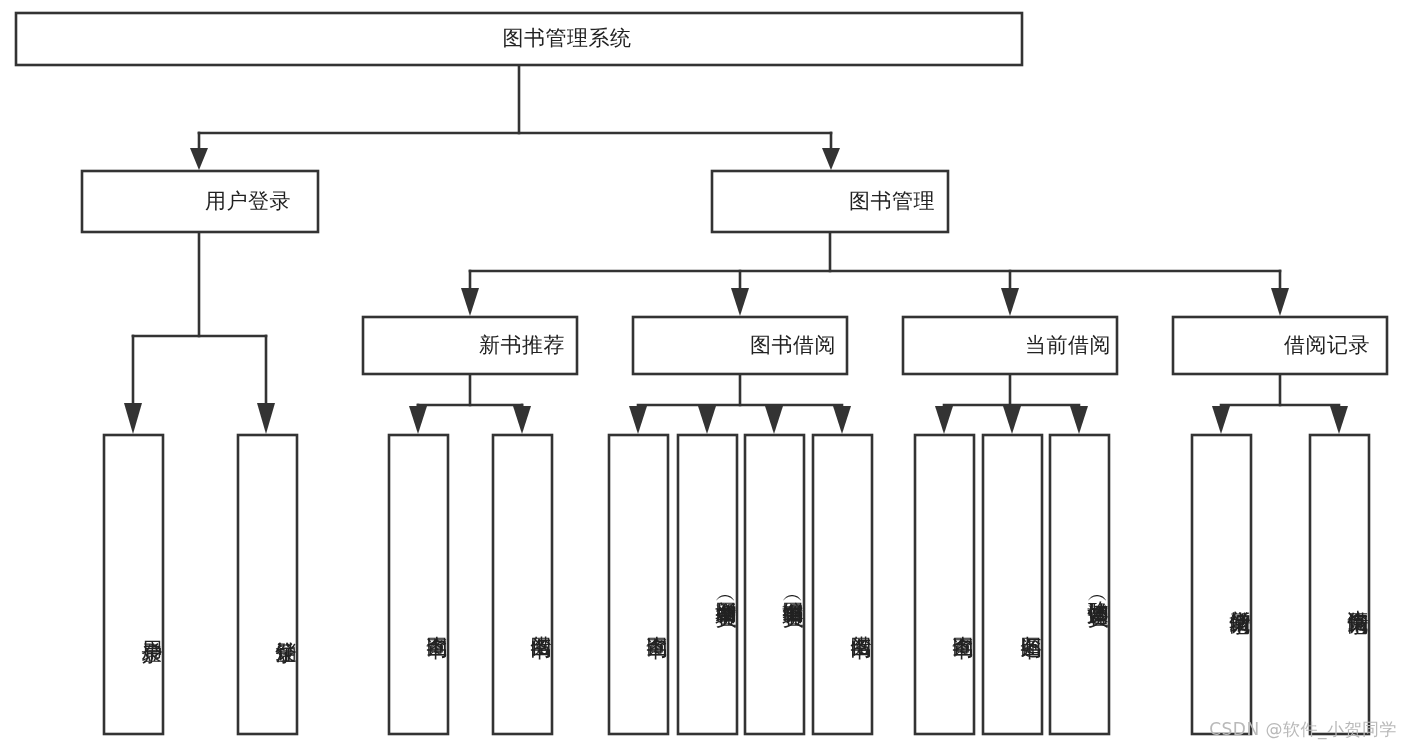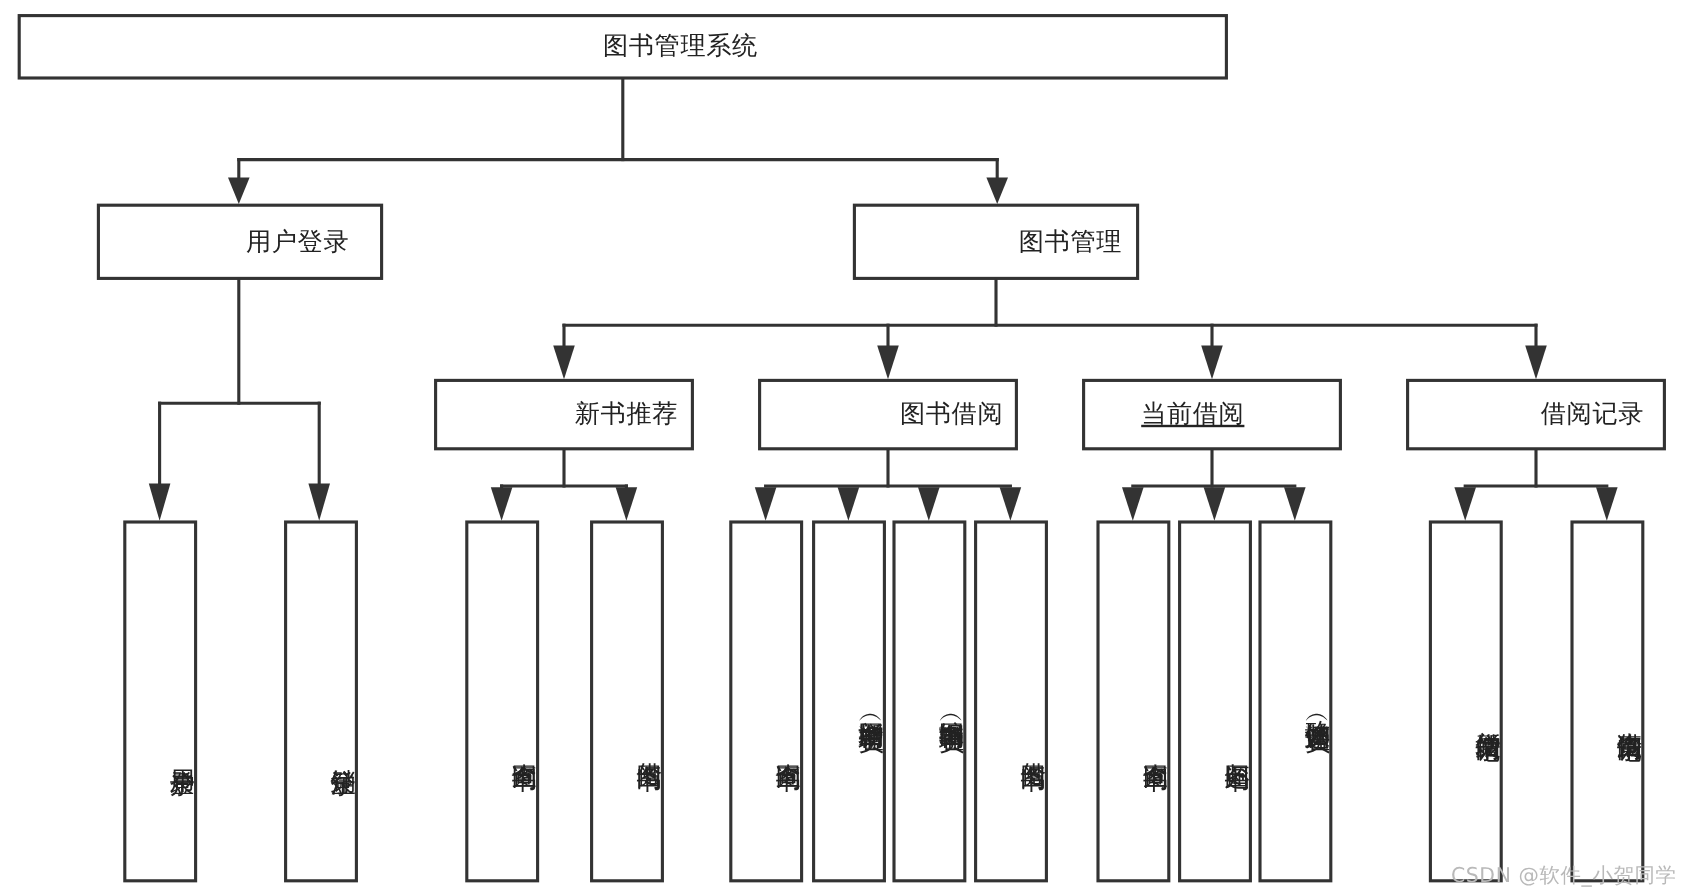--- a/index.html
+++ b/index.html
@@ -182,21 +182,21 @@
     <rect class="node-box" x="1310" y="435" width="59" height="299"></rect>
   </svg>
 
   <div class="node-label-h" style="left:16px; top:13px; width:1006px; height:52px;">图书管理系统</div>
 
   <div class="node-label-h" style="left:82px; top:171px; width:236px; height:61px;">用户登录</div>
   <div class="node-label-h" style="left:712px; top:171px; width:264px; height:61px;">图书管理</div>
 
   <div class="node-label-h" style="left:353px; top:317px; width:242px; height:57px;">新书推荐</div>
   <div class="node-label-h" style="left:633px; top:317px; width:224px; height:57px;">图书借阅</div>
-  <div class="node-label-h" style="left:853px; top:317px; width:186px; height:57px;text-decoration:underline;">当前借阅</div>
+  <div class="node-label-h" style="left:927px; top:317px; width:186px; height:57px;">当前借阅</div>
   <div class="node-label-h" style="left:1173px; top:317px; width:212px; height:57px;">借阅记录</div>
 
   <div class="node-label-v" style="left:104px; top:518px; width:59px; height:216px;">用户登录</div>
   <div class="node-label-v" style="left:238px; top:518px; width:59px; height:216px;">注销登录</div>
 
   <div class="node-label-v" style="left:389px; top:508px; width:59px; height:226px;">查询图书</div>
   <div class="node-label-v" style="left:493px; top:508px; width:59px; height:226px;">借阅图书</div>
 
   <div class="node-label-v" style="left:609px; top:508px; width:59px; height:226px;">查询图书</div>
   <div class="node-label-v" style="left:678px; top:442px; width:59px; height:292px;">新增图书（管理员）</div>

